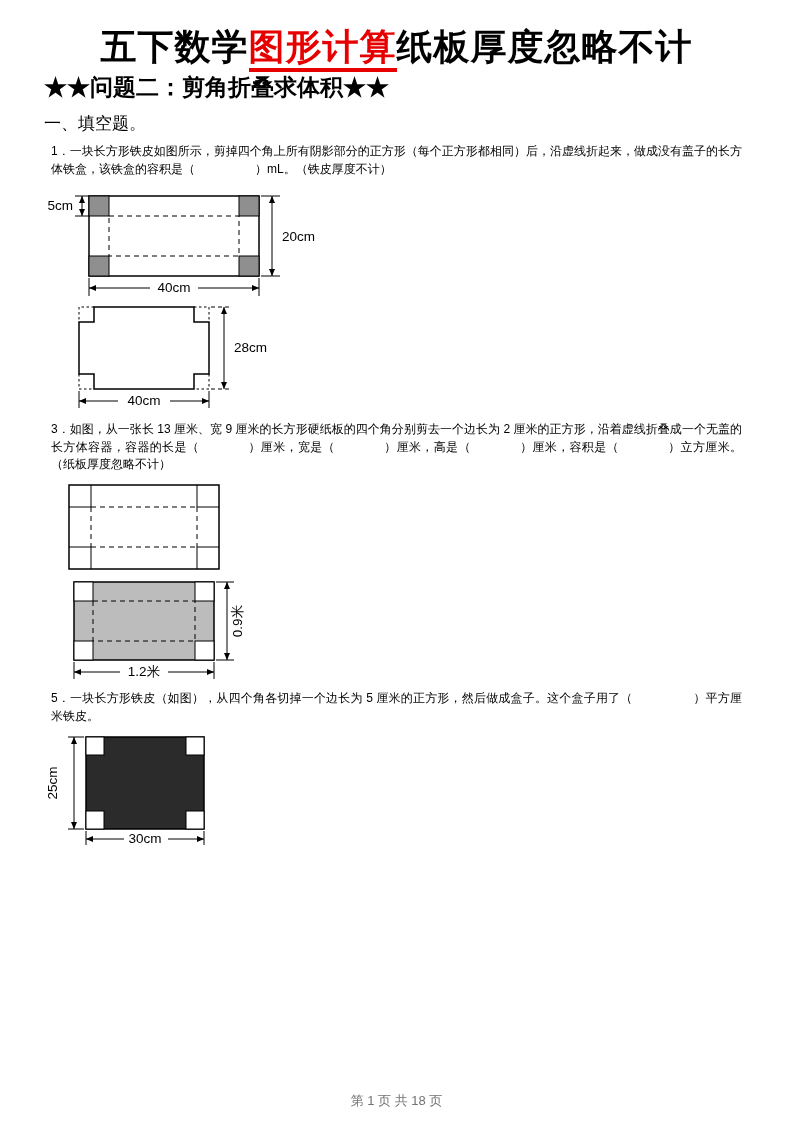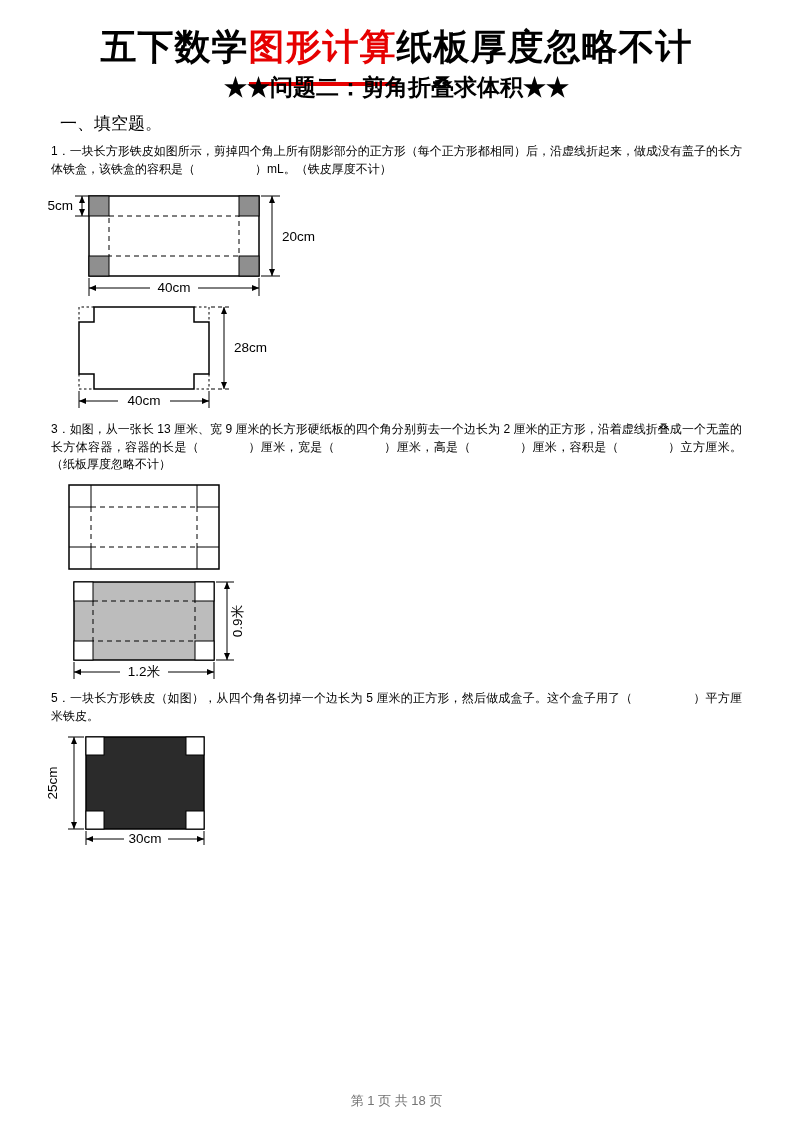--- a/index.html
+++ b/index.html
@@ -9,27 +9,27 @@
     background: #ffffff; color: #000000;
     font-family: "Liberation Sans", sans-serif;
     position: relative; overflow: hidden;
     padding: 24px 44px 0 44px;
   }
   .title {
     text-align: center; font-size: 36px; font-weight: bold;
     margin: 0 0 4px 0; letter-spacing: 1px; line-height: 1.25;
   }
   .title .hl {
-    color: #e60000; border-bottom: 4px solid #e60000; padding-bottom: 15px; text-align: center;
+    color: #e60000; border-bottom: 4px solid #e60000; padding-bottom: 1px; text-align: center;
   }
   .subtitle {
-    text-align: center; font-size: 23px; font-weight: bold;
+    font-size: 23px; font-weight: bold;
     margin: 0 0 8px 0; line-height: 1.3;
   }
-  .section-heading { font-size: 17px; margin: 0 0 2px 16px; line-height: 1.5; }
+  .section-heading { font-size: 17px; margin: 0 0 2px 0; line-height: 1.5; }
   .q-text {
     font-size: 12px; line-height: 1.48; margin: 7px; text-align: justify;
     word-break: break-all;
   }
   .figure { margin: 2px 0; }
   svg { vertical-align: top; }
   svg text { font-size: 13.5px; font-family: "Liberation Sans", sans-serif; fill: #000; }
   .footer {
     position: absolute; left: 0; right: 0; bottom: 12px;
     text-align: center; font-size: 13px; color: #737373;

